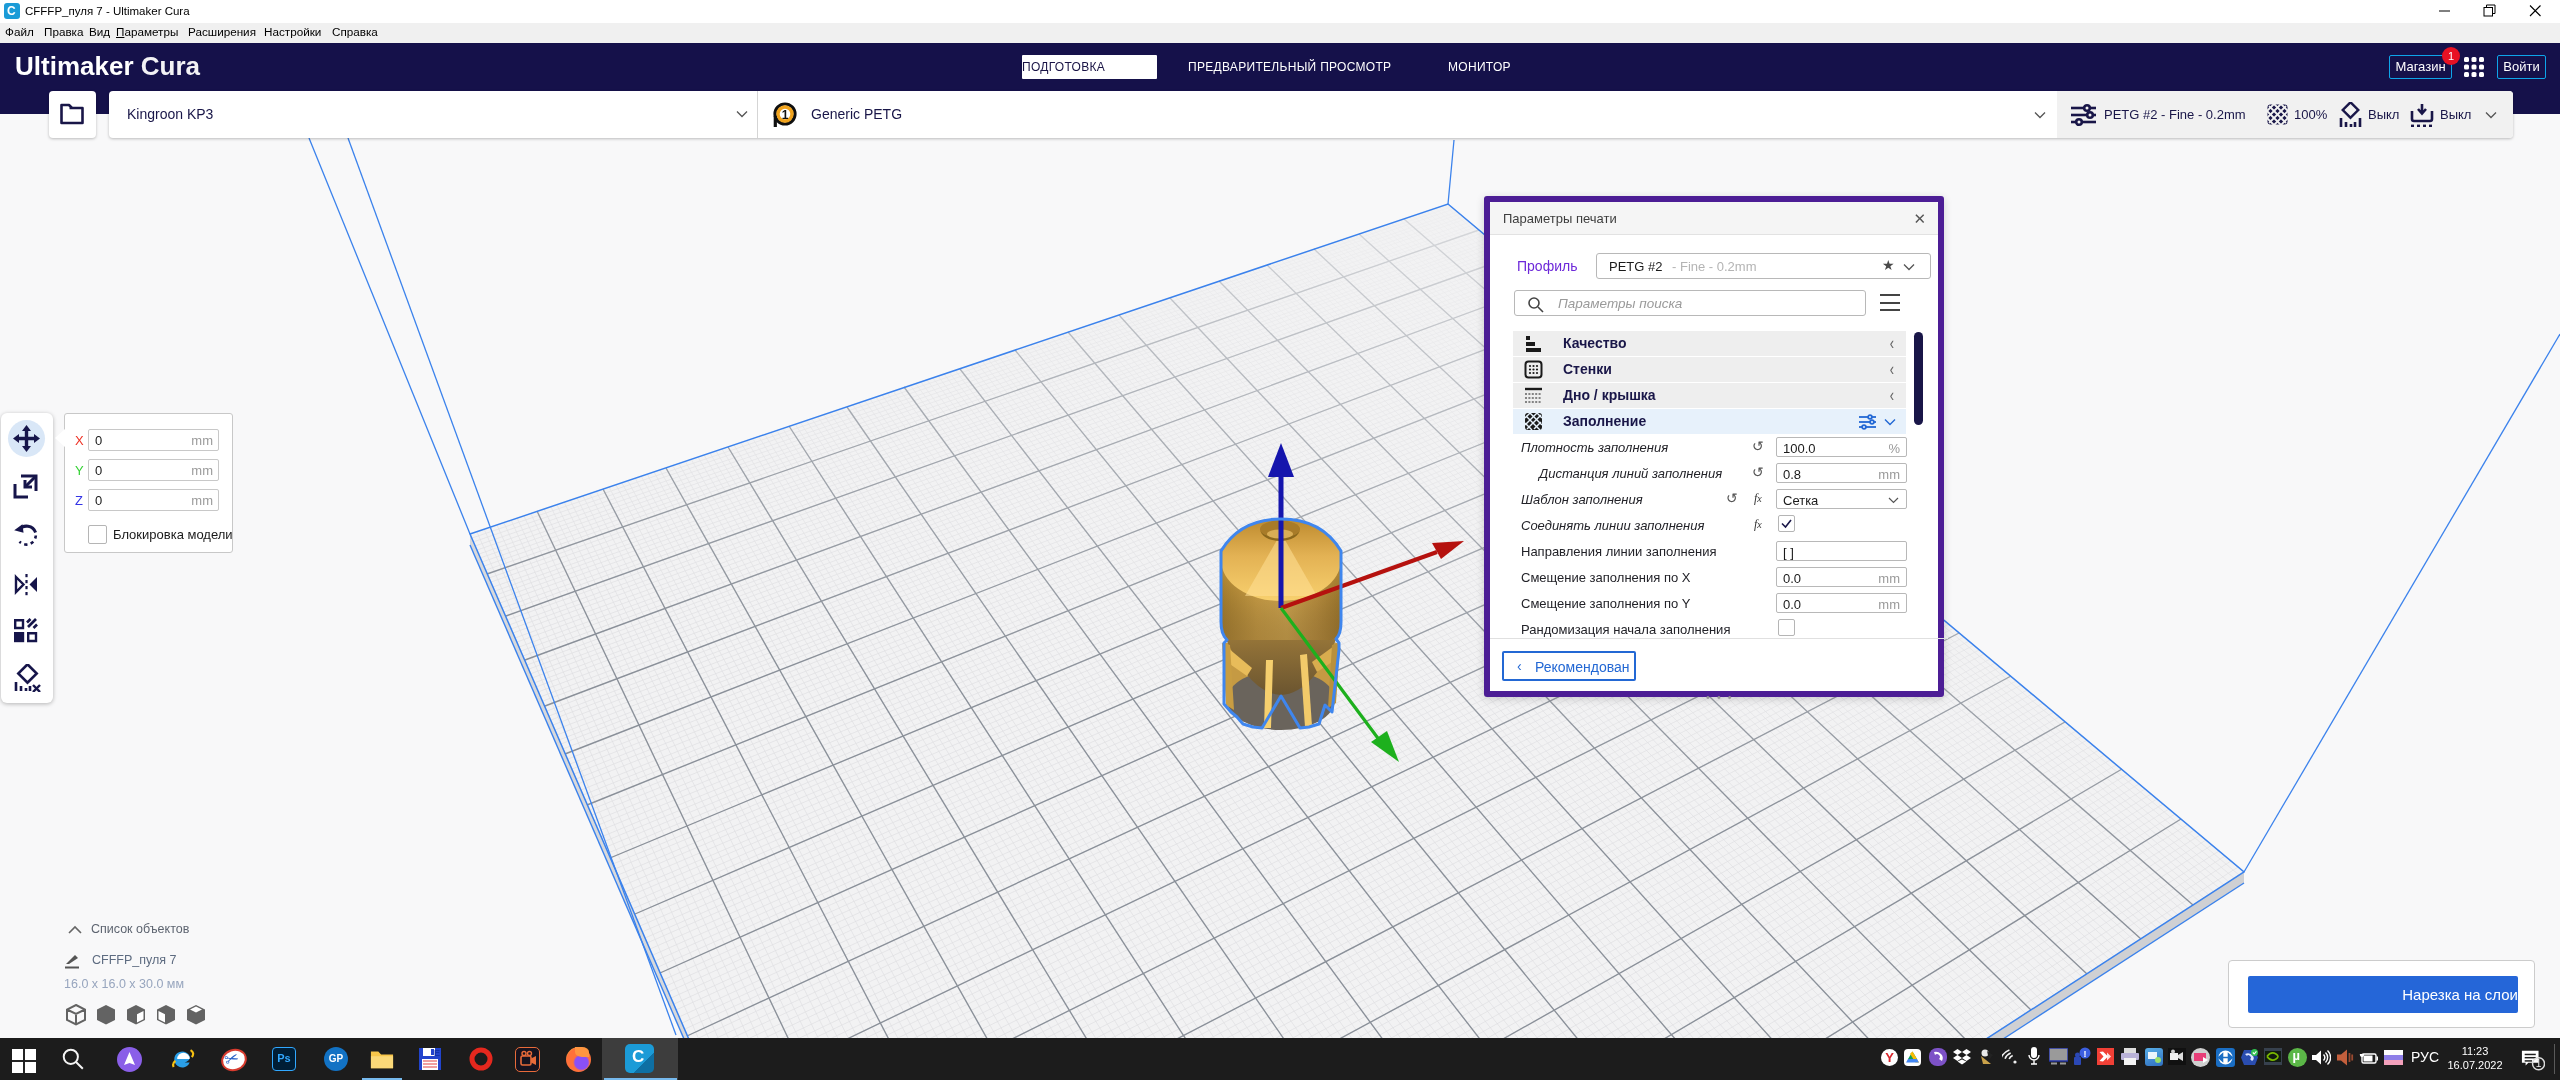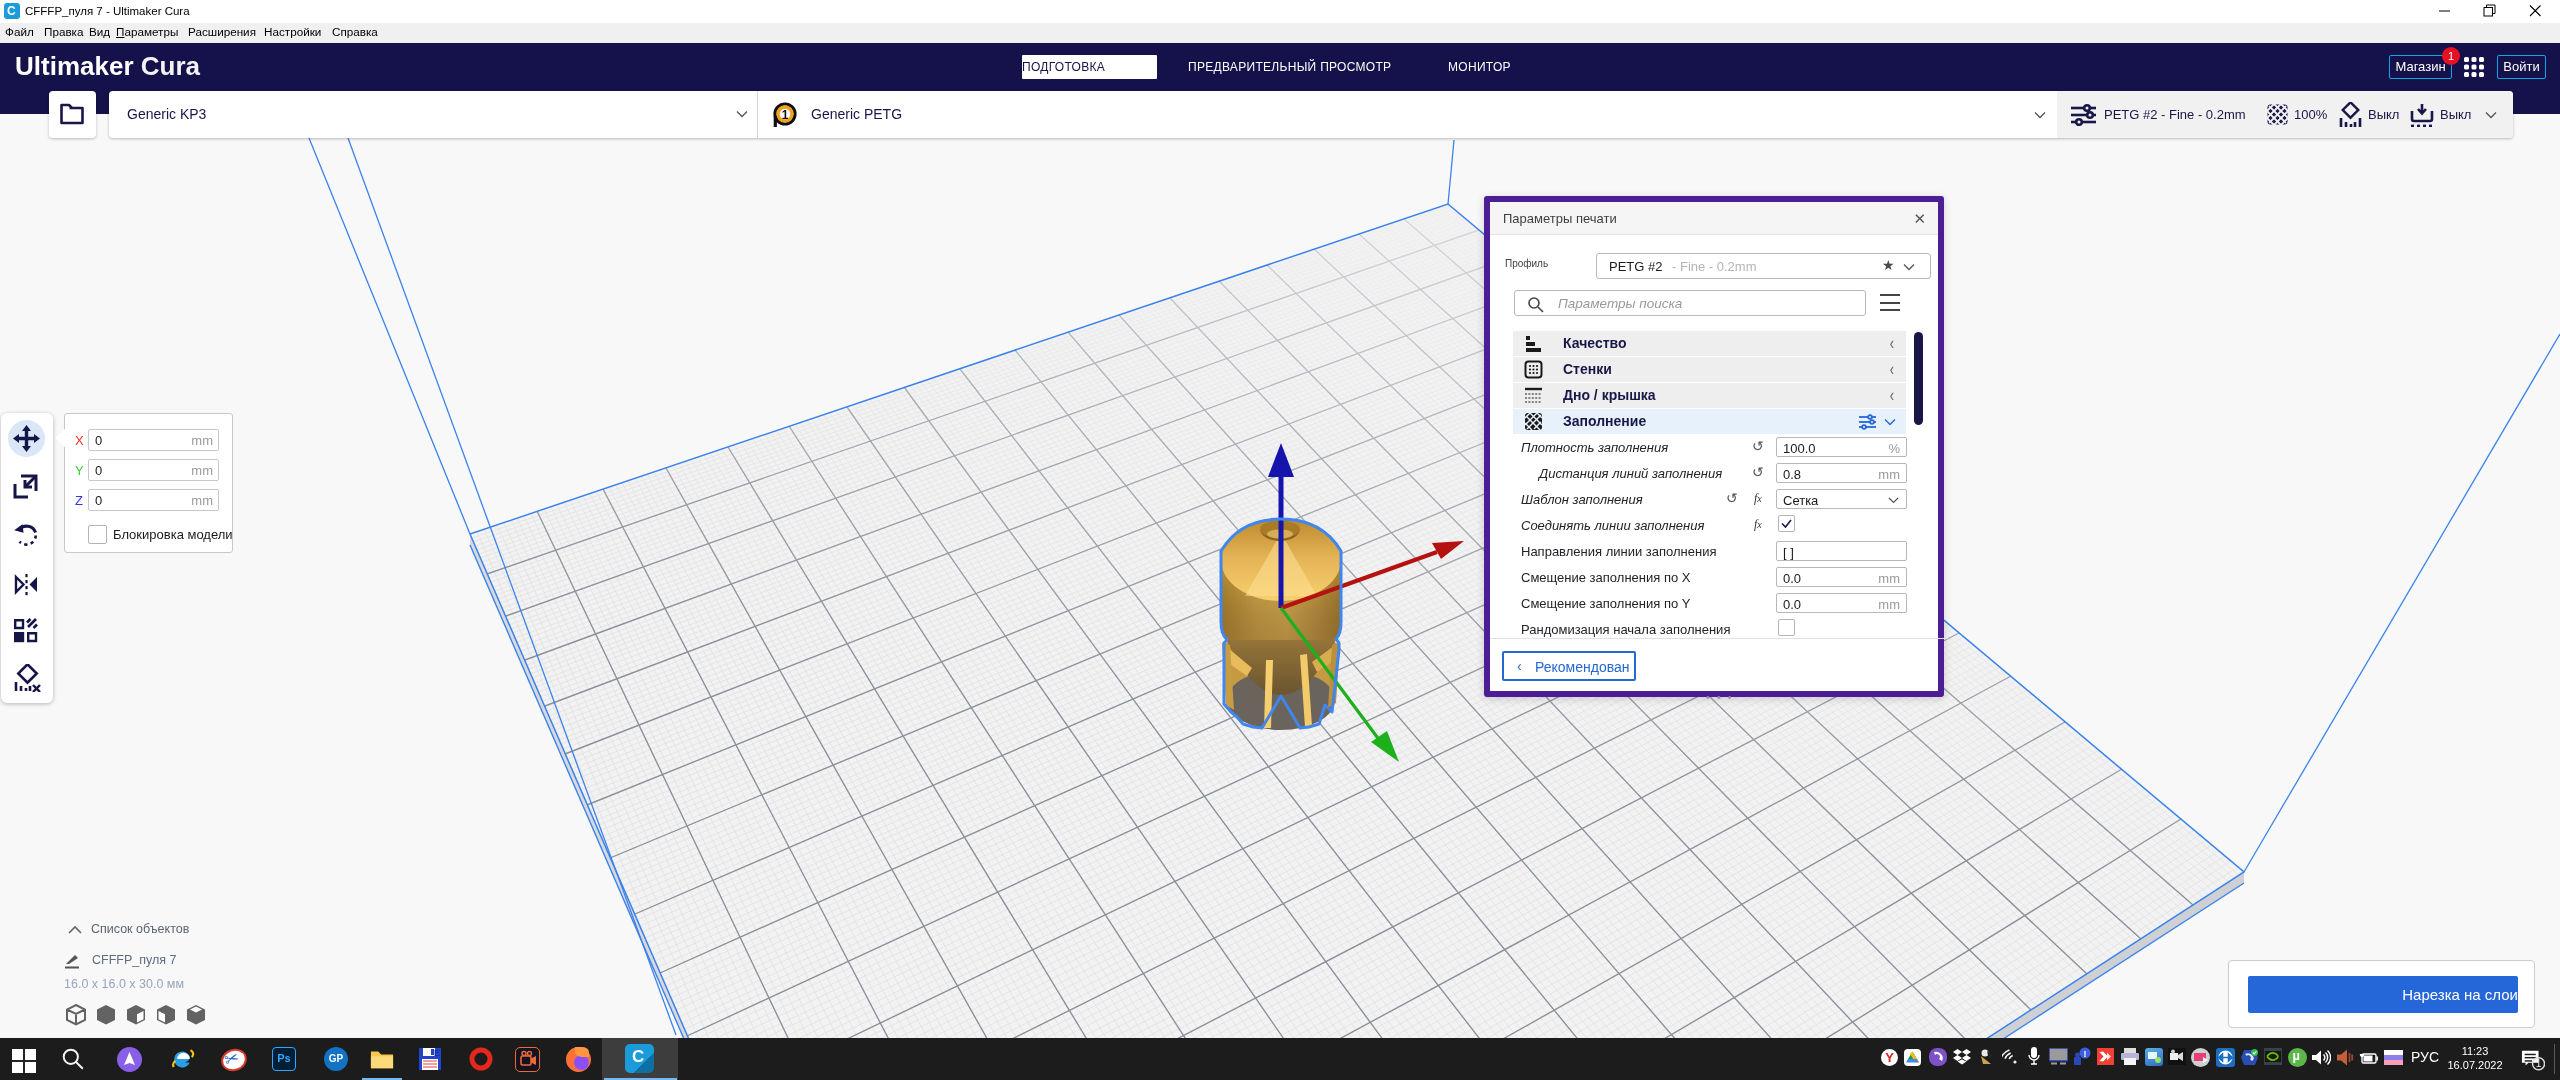--- a/index.html
+++ b/index.html
@@ -49,21 +49,21 @@
 .axbox .unit{position:absolute;right:5px;top:3px;color:#9a9a9a}
 #lockrow{position:absolute;left:23px;top:111px}
 #lockbox{position:absolute;width:19px;height:19px;border:1px solid #b5b5b5;background:#fff;border-radius:2px}
 #locklbl{position:absolute;left:25px;top:2px;font-size:13px;color:#1a1a1a;width:160px}
 
 #panel{position:absolute;left:1484px;top:196px;width:460px;height:501px;background:#fff;border:6px solid #4c1d95;border-radius:3px;box-shadow:0 2px 8px rgba(0,0,0,.16);z-index:35}
 #paneltitle{position:absolute;left:0;top:0;width:100%;height:33px;background:#f5f5f5;border-bottom:1px solid #e2e2e2;border-radius:3px 3px 0 0}
 #paneltitle span{position:absolute;left:13px;top:9px;font-size:13px;color:#3d3d3d}
 #panelx{position:absolute;right:12px;top:8px;font-size:15px;color:#555}
 #profrow{position:absolute;left:11px;top:51px;width:433px;height:26px}
-#proflbl{position:absolute;left:4px;top:5px;font-size:10px;color:#404040}
+#proflbl{position:absolute;left:16px;top:5px;font-size:14px;color:#6d28d9}
 #profdd{position:absolute;left:95px;top:0;width:335px;height:26px;border:1px solid #b8b8b8;border-radius:3px;background:#fff}
 #profdd .t1{position:absolute;left:12px;top:5px;font-size:13px;color:#1a1a1a}
 #profdd .t2{position:absolute;left:75px;top:5px;font-size:13px;color:#b4b4b4}
 #profdd .star{position:absolute;left:285px;top:3px;font-size:14px;color:#4a4a4a}
 #searchrow{position:absolute;left:24px;top:88px;width:407px;height:26px}
 #searchbox{position:absolute;left:0;top:0;width:352px;height:26px;border:1px solid #b8b8b8;border-radius:3px;background:#fff}
 #searchbox .ph{position:absolute;left:43px;top:5px;font-size:13.5px;color:#9a9a9a;font-style:italic}
 #hamb{position:absolute;left:366px;top:4px;width:20px;height:17px;border-top:2px solid #444;border-bottom:2px solid #444}
 #hamb:before{content:"";position:absolute;left:0;top:5.5px;width:20px;height:2px;background:#444}
 .cat{position:absolute;left:23px;width:393px;height:25px;background:#eeeeee}
@@ -620,21 +620,21 @@
   </svg>
   <div class="hbtn" id="loginbtn">Войти</div>
 </div>
 
 <div id="folderbtn">
   <svg width="26" height="22" style="position:absolute;left:10px;top:12px" viewBox="0 0 26 22">
     <path d="M2.5 2 H10 L13 5 H23.5 V20 H2.5 Z M10.5 5 L13 5" fill="none" stroke="#191648" stroke-width="2.6" stroke-linejoin="round"></path>
   </svg>
 </div>
 <div id="stagebar">
-  <div id="printersel">Generic KP3</div>
+  <div id="printersel">Kingroon KP3</div>
   <svg class="chev" style="left:627px;top:17px" width="12" height="12">
       <path d="M1 3.5 L6 8.5 L11 3.5" fill="none" stroke="#555" stroke-width="1.3"></path>
     </svg>
   <div class="sep" style="left:648px"></div>
   <svg style="position:absolute;left:662px;top:11px" width="26" height="28" viewBox="0 0 26 28">
     <circle cx="14" cy="12" r="10" fill="none" stroke="#0f0f0f" stroke-width="3.2"></circle>
     <circle cx="14" cy="12" r="7" fill="#fff" stroke="#f1a31c" stroke-width="3.4"></circle>
     <path d="M4.3 14 V25" stroke="#0f0f0f" stroke-width="3.2"></path>
     <text x="14" y="16.5" font-size="12" font-weight="bold" fill="#111" text-anchor="middle" font-family="Liberation Sans">1</text>
   </svg>

